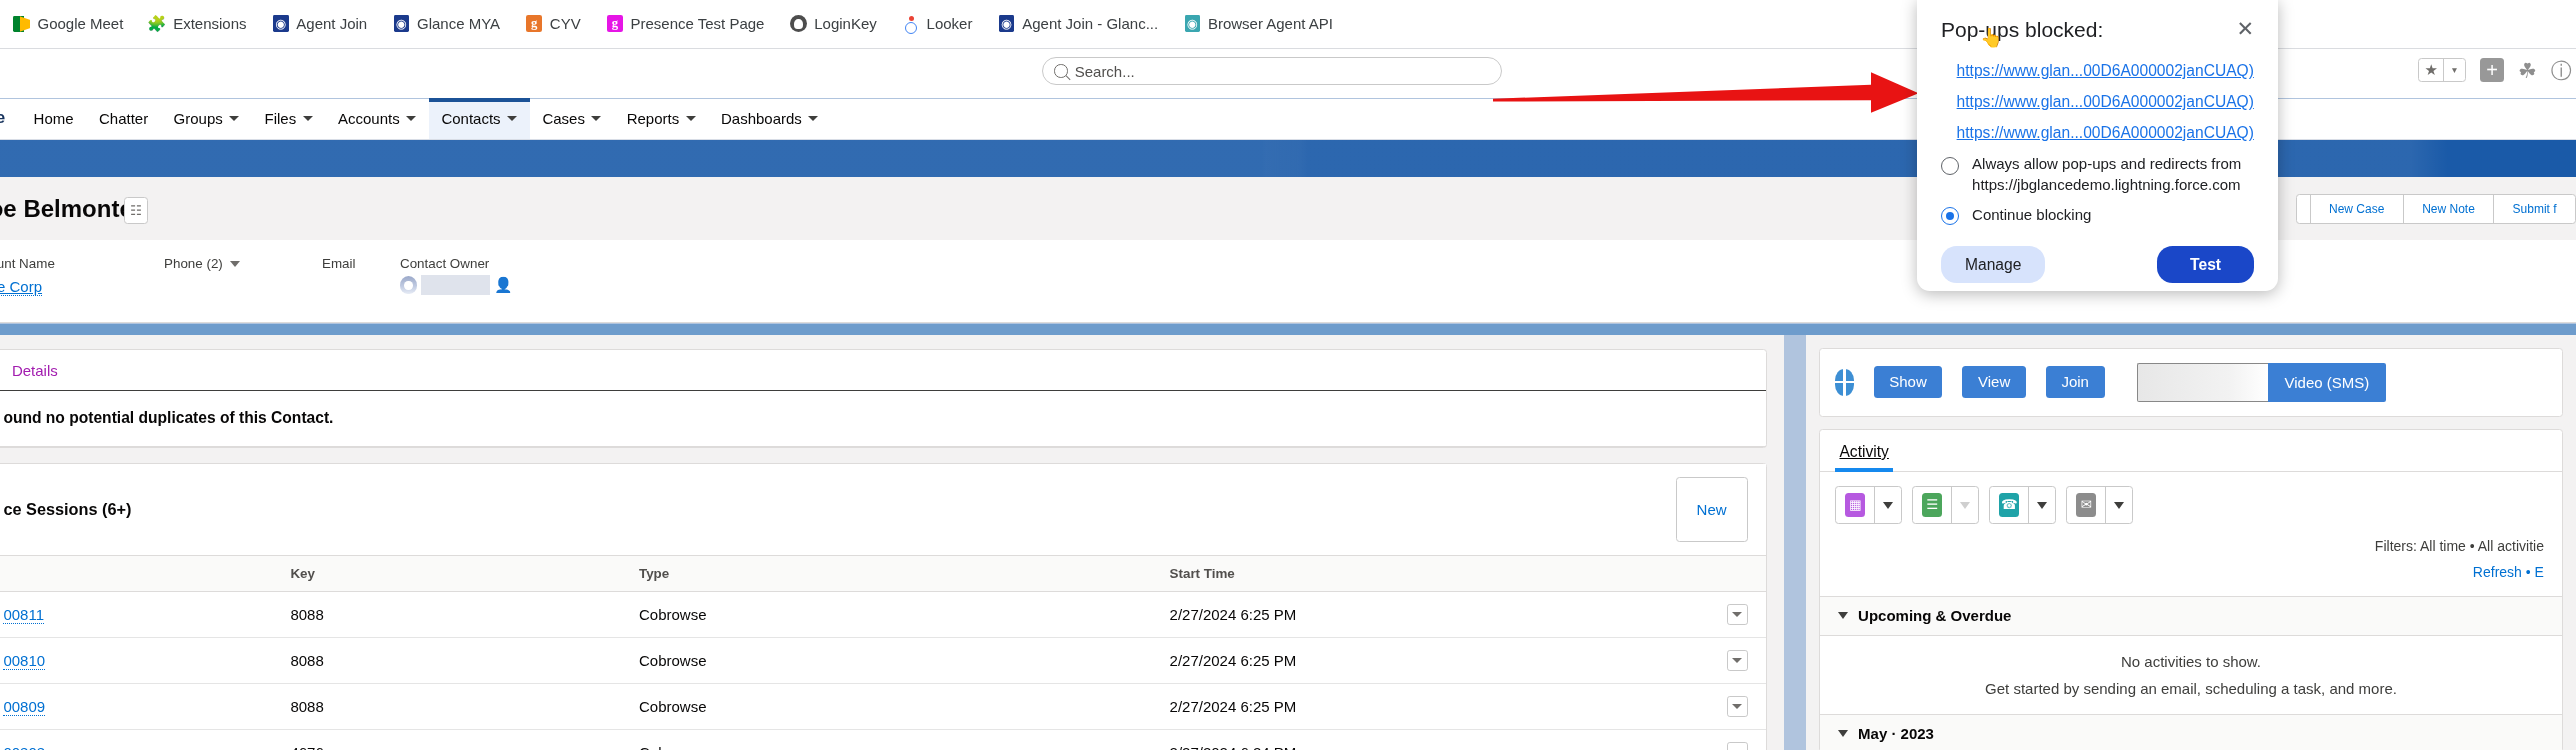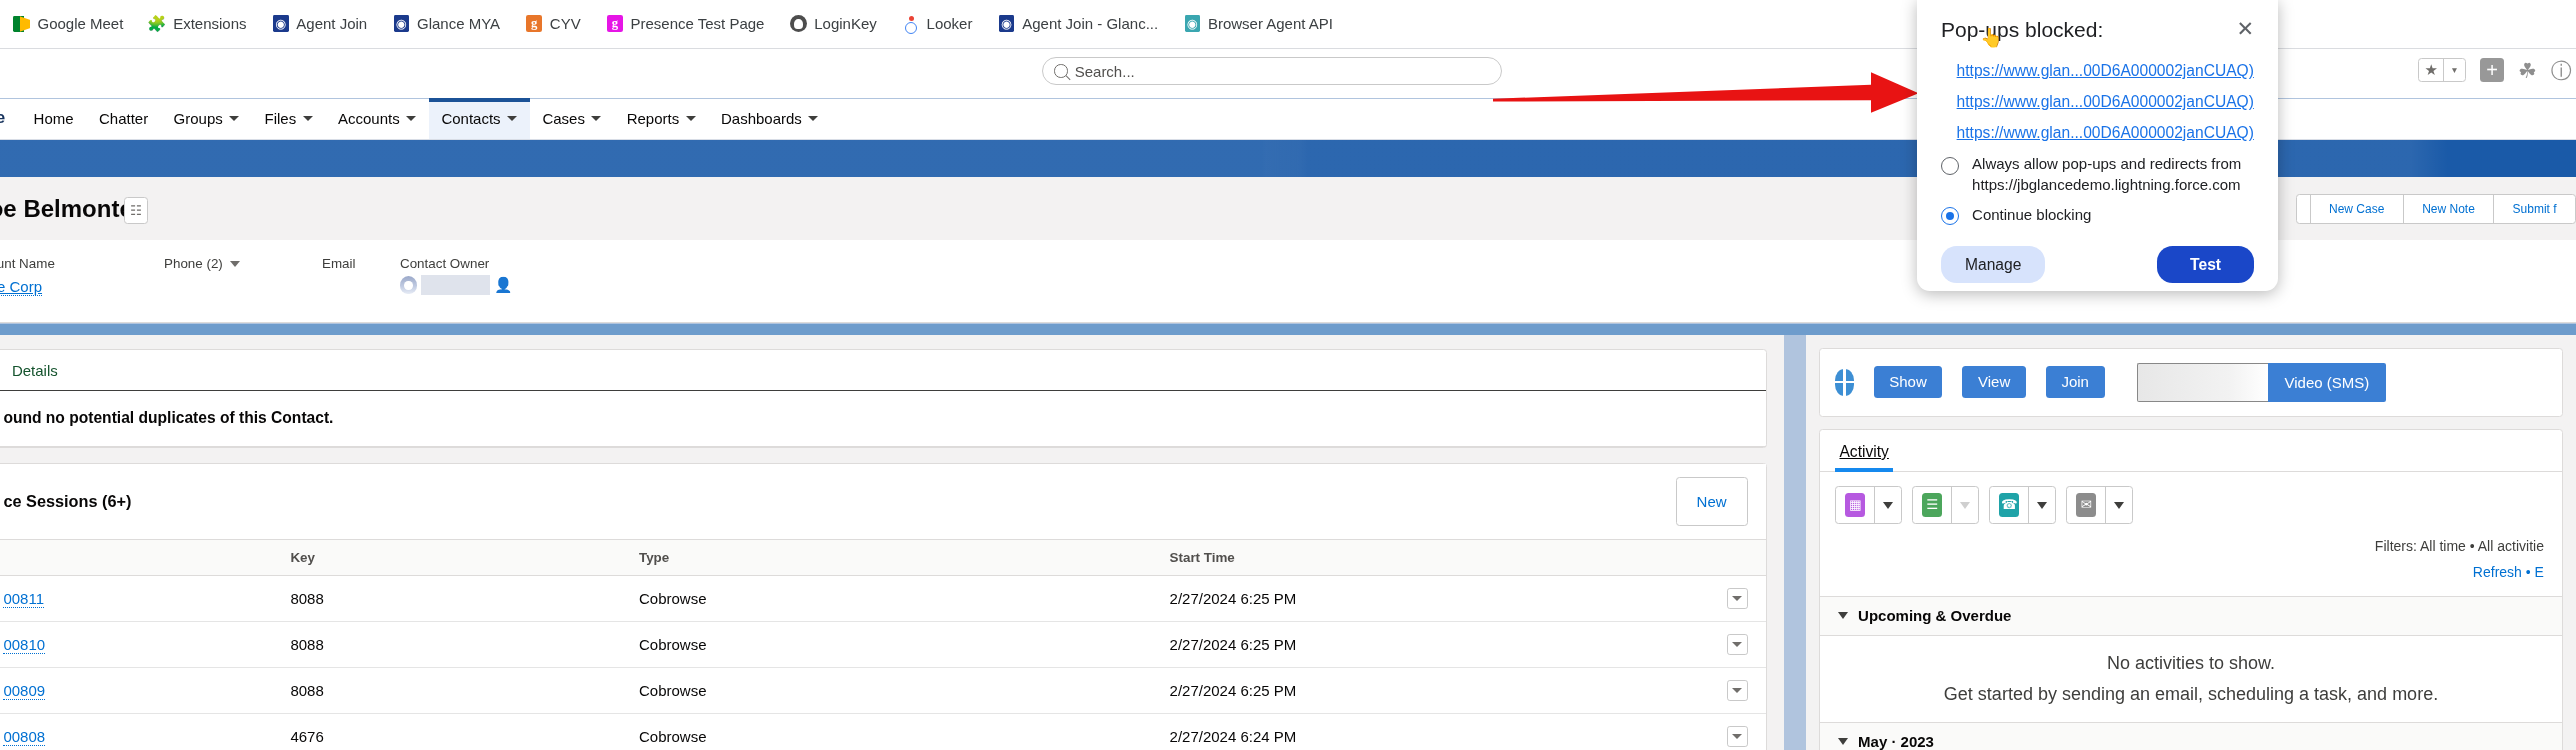--- a/index.html
+++ b/index.html
@@ -224,36 +224,36 @@
   }
   .card {
     background: #ffffff; border: 0.7px solid #dddbda; border-radius: 3.5px;
     margin: 14px 17px 0 17px;
   }
   .tabset {
     display: flex; align-items: center; height: 41px;
     padding: 0 0 0 18.4px; border-bottom: 1.4px solid #3e3e3c;
   }
   .tab {
-    font-size: 15px; color: #14532d; padding: 0 8.5px; height: 41px;
+    font-size: 15px; color: #a21caf; padding: 0 8.5px; height: 41px;
     display: flex; align-items: center; cursor: pointer;
   }
   .dup-banner {
     padding: 18.4px 18.4px; font-size: 15.6px; font-weight: bold; color: #080707;
     border-bottom: 0.7px solid #dddbda;
   }
   .sess-card { margin-top: 15.6px; }
   .sess-head {
     display: flex; align-items: center; justify-content: space-between;
     padding: 12.7px 18.4px; background: #ffffff;
   }
   .sess-title { font-size: 16.3px; font-weight: bold; color: #080707; }
   .btn-new {
     border: 0.7px solid #c9c9c9; border-radius: 3.5px; background: #fff;
-    color: #0070d2; font-size: 15px; padding: 15px 20px; cursor: pointer;
+    color: #0070d2; font-size: 15px; padding: 23px 20px; cursor: pointer;
   }
   table.sess { width: 100%; border-collapse: collapse; }
   table.sess th {
     background: #fafaf9; font-size: 13.4px; color: #514f4d; font-weight: bold;
     text-align: left; padding: 10px 0; border-top: 0.7px solid #dddbda;
     border-bottom: 0.7px solid #dddbda;
   }
   table.sess td {
     font-size: 15px; color: #080707; padding: 12px 0;
     border-bottom: 0.7px solid #e5e5e5;
@@ -364,21 +364,21 @@
     background: #fafaf9; border-top: 0.7px solid #dddbda; border-bottom: 0.7px solid #dddbda;
     padding: 10.6px 18.4px; font-size: 15px; font-weight: bold; color: #080707;
     display: flex; align-items: center; gap: 10px;
   }
   .chev-down {
     display:inline-block; width:0; height:0;
     border-left:5.7px solid transparent; border-right:5.7px solid transparent;
     border-top:7px solid #3e3e3c;
   }
   .act-empty { text-align: center; padding: 17px 0 7px 0; }
-  .act-empty div { font-size: 18px; color: #3e3e3c; margin-bottom: 10px; }
+  .act-empty div { font-size: 15px; color: #3e3e3c; margin-bottom: 10px; }
   .act-month-head {
     background: #fafaf9; border-top: 0.7px solid #dddbda;
     padding: 10px 18.4px; font-size: 15px; font-weight: bold; color: #080707;
     display: flex; align-items: center; gap: 10px;
   }
 
   
   .red-arrow { position: absolute; left: 1491px; top: 68px; z-index: 8; }
 
   

